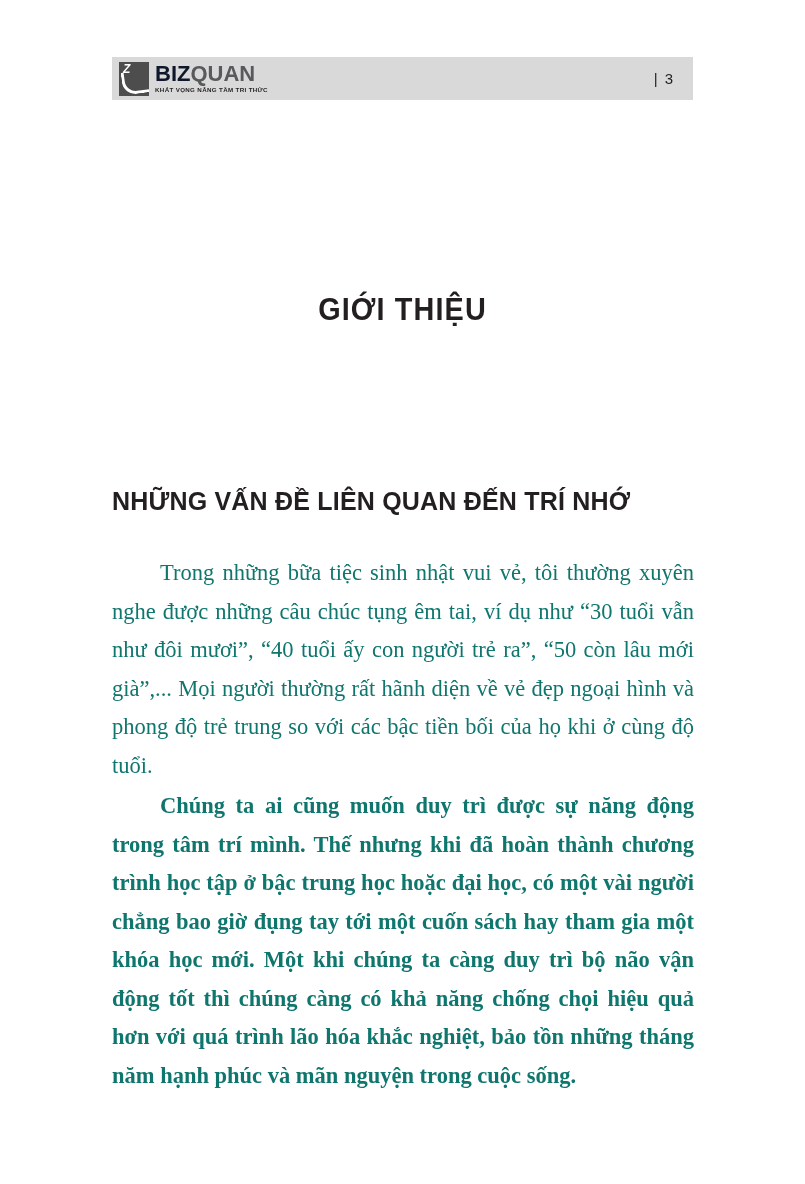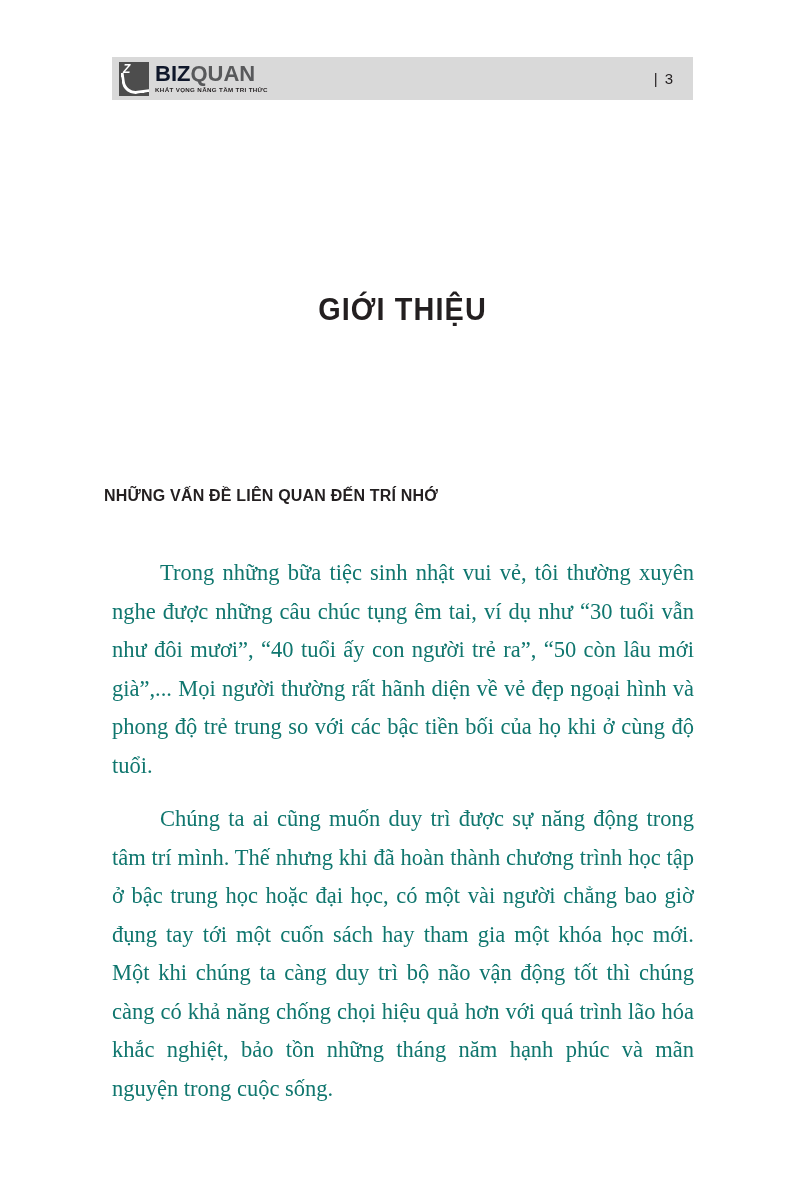--- a/index.html
+++ b/index.html
@@ -116,25 +116,25 @@
     font-weight: bold;
     font-size: 31px;
     letter-spacing: 1.2px;
     color: #231f20;
     font-stretch: condensed;
     transform: scaleX(0.93);
   }
 
   .section-heading {
     position: absolute;
-    left: 104px;
+    left: 112px;
     top: 487px;
     font-family: "Liberation Sans", sans-serif;
     font-weight: bold;
-    font-size: 16px;
+    font-size: 25px;
     letter-spacing: 0.2px;
     color: #231f20;
   }
 
   .content {
     position: absolute;
     left: 112px;
     top: 554px;
     width: 582px;
   }
@@ -142,21 +142,21 @@
   .para {
     font-family: "Liberation Serif", serif;
     font-size: 22.5px;
     line-height: 38.5px;
     text-align: justify;
     text-justify: inter-word;
     text-indent: 48px;
     margin: 0 0 2px 0;
     color: #0f766e;
   }
-  .para + .para { margin-top: 15px; }
+  .para + .para { margin-top: 2px; font-weight: bold; }
 </style>
 </head>
 <body>
 
 <div class="page">
 
   <div class="header">
 
     <div class="logo-block">
       <div class="logo-mark">

